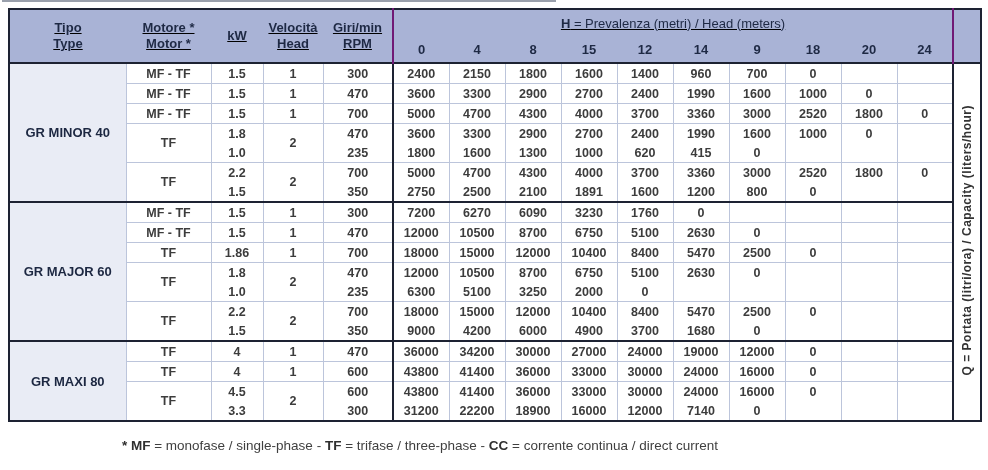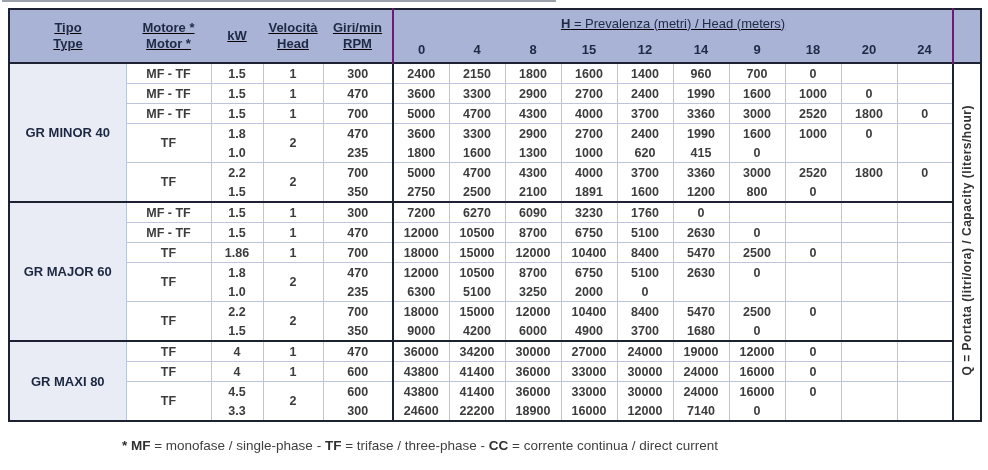--- a/index.html
+++ b/index.html
@@ -371,21 +371,21 @@
         <td>30000</td>
         <td>24000</td>
         <td>16000</td>
         <td>0</td>
         <td></td>
         <td></td>
       </tr>
       <tr class="sub">
         <td>3.3</td>
         <td>300</td>
-        <td class="first-data">24600</td>
+        <td class="first-data">31200</td>
         <td>22200</td>
         <td>18900</td>
         <td>16000</td>
         <td>12000</td>
         <td>7140</td>
         <td>0</td>
         <td></td>
         <td></td>
         <td></td>
       </tr>

